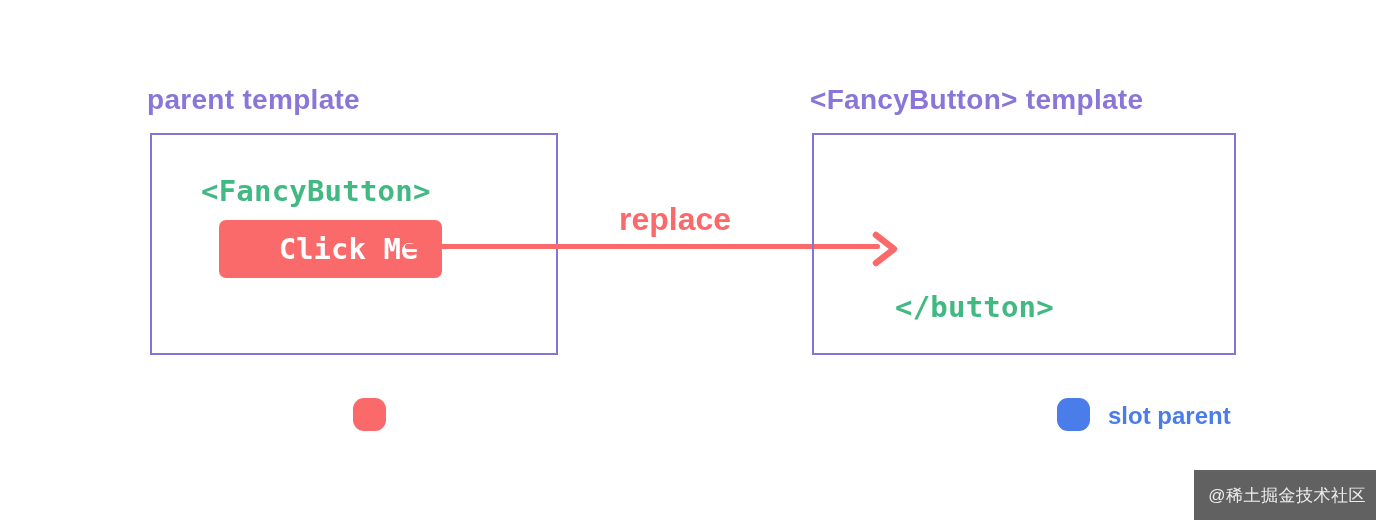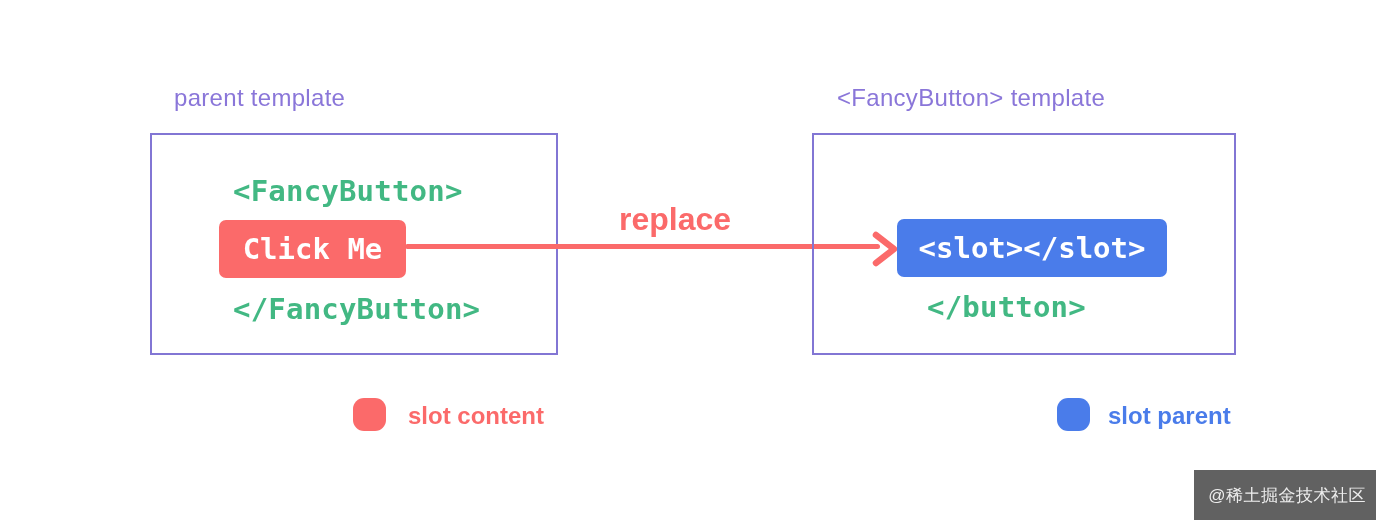--- a/index.html
+++ b/index.html
@@ -6,26 +6,25 @@
   .stage {
     position:relative;
     width:1376px; height:520px;
     background:#ffffff;
     overflow:hidden;
     font-family:"Liberation Sans", sans-serif;
   }
   
   .panel-title {
     position:absolute;
-    font-weight:normal;
-    font-size:24px;
+    font-weight:bold;
+    font-size:28px;
     letter-spacing:0.3px;
     color:var(--purple-text);
     white-space:nowrap;
-    margin-left:27px;
   }
   #title-left  { left:147px; top:84px; }
   #title-right { left:810px; top:84px; }
 
   
   .frame {
     position:absolute;
     box-sizing:border-box;
     border:2.5px solid var(--box-border);
     background:transparent;
@@ -35,38 +34,37 @@
 
   
   .code {
     position:absolute;
     font-family:"DejaVu Sans Mono", monospace;
     font-weight:700;
     font-size:29px;
     letter-spacing:0.2px;
     color:var(--code-green);
     white-space:nowrap;
-    margin-left:32px;
   }
   #tag-fancy-open  { left:201px; top:174px; }
   #tag-fancy-close { left:201px; top:292px; }
   #tag-button-open  { left:895px; top:172px; }
   #tag-button-close { left:895px; top:290px; }
 
   .code-chip {
     position:absolute;
     display:flex; align-items:center; justify-content:center;
     font-family:"DejaVu Sans Mono", monospace;
     font-weight:700;
     font-size:29px;
     color:var(--code-white);
     border-radius:7px;
     white-space:nowrap;
   }
-  #btn-clickme { left:219px; top:220px; width:187px; height:58px; background:var(--coral); }
+  #btn-clickme { left:219px; top:220px; width:187px; height:58px; background:var(--coral);padding-left:36px; }
   #slot-box    { left:897px; top:219px; width:270px; height:58px; background:var(--blue); }
 
   
   #arrow-line {
     position:absolute;
     left:405px; top:244px;
     width:475px; height:5px;
     border-radius:3px;
     background:var(--coral);
   }
@@ -123,42 +121,39 @@
 <div class="stage">
 
   <div id="title-left" class="panel-title">parent template</div>
 
   <div id="frame-left" class="frame"></div>
 
   <div id="tag-fancy-open" class="code">&lt;FancyButton&gt;</div>
 
   <div id="btn-clickme" class="code-chip">Click Me</div>
 
-  <div id="tag-fancy-close" class="code">&lt;/FancyButton&gt;</div>
 
   <div id="arrow-label">replace</div>
 
   <div id="arrow-line"></div>
 
   <div id="arrow-head">
     <svg width="27" height="36" viewBox="0 0 27 36">
       <path d="M4 4 L22 18 L4 32" fill="none" stroke="currentColor" stroke-width="6.5" stroke-linecap="round" stroke-linejoin="round"></path>
     </svg>
   </div>
 
   <div id="title-right" class="panel-title">&lt;FancyButton&gt; template</div>
 
   <div id="frame-right" class="frame"></div>
 
 
-  <div id="slot-box" class="code-chip">&lt;slot&gt;&lt;/slot&gt;</div>
 
   <div id="tag-button-close" class="code">&lt;/button&gt;</div>
 
   <div id="legend-content-swatch" class="swatch"></div>
-  <div id="legend-content-label" class="legend-label">slot content</div>
 
   <div id="legend-outlet-swatch" class="swatch"></div>
   <div id="legend-outlet-label" class="legend-label">slot parent</div>
 
   <div id="watermark">@稀土掘金技术社区</div>
 
 </div>
 
 </body></html>

